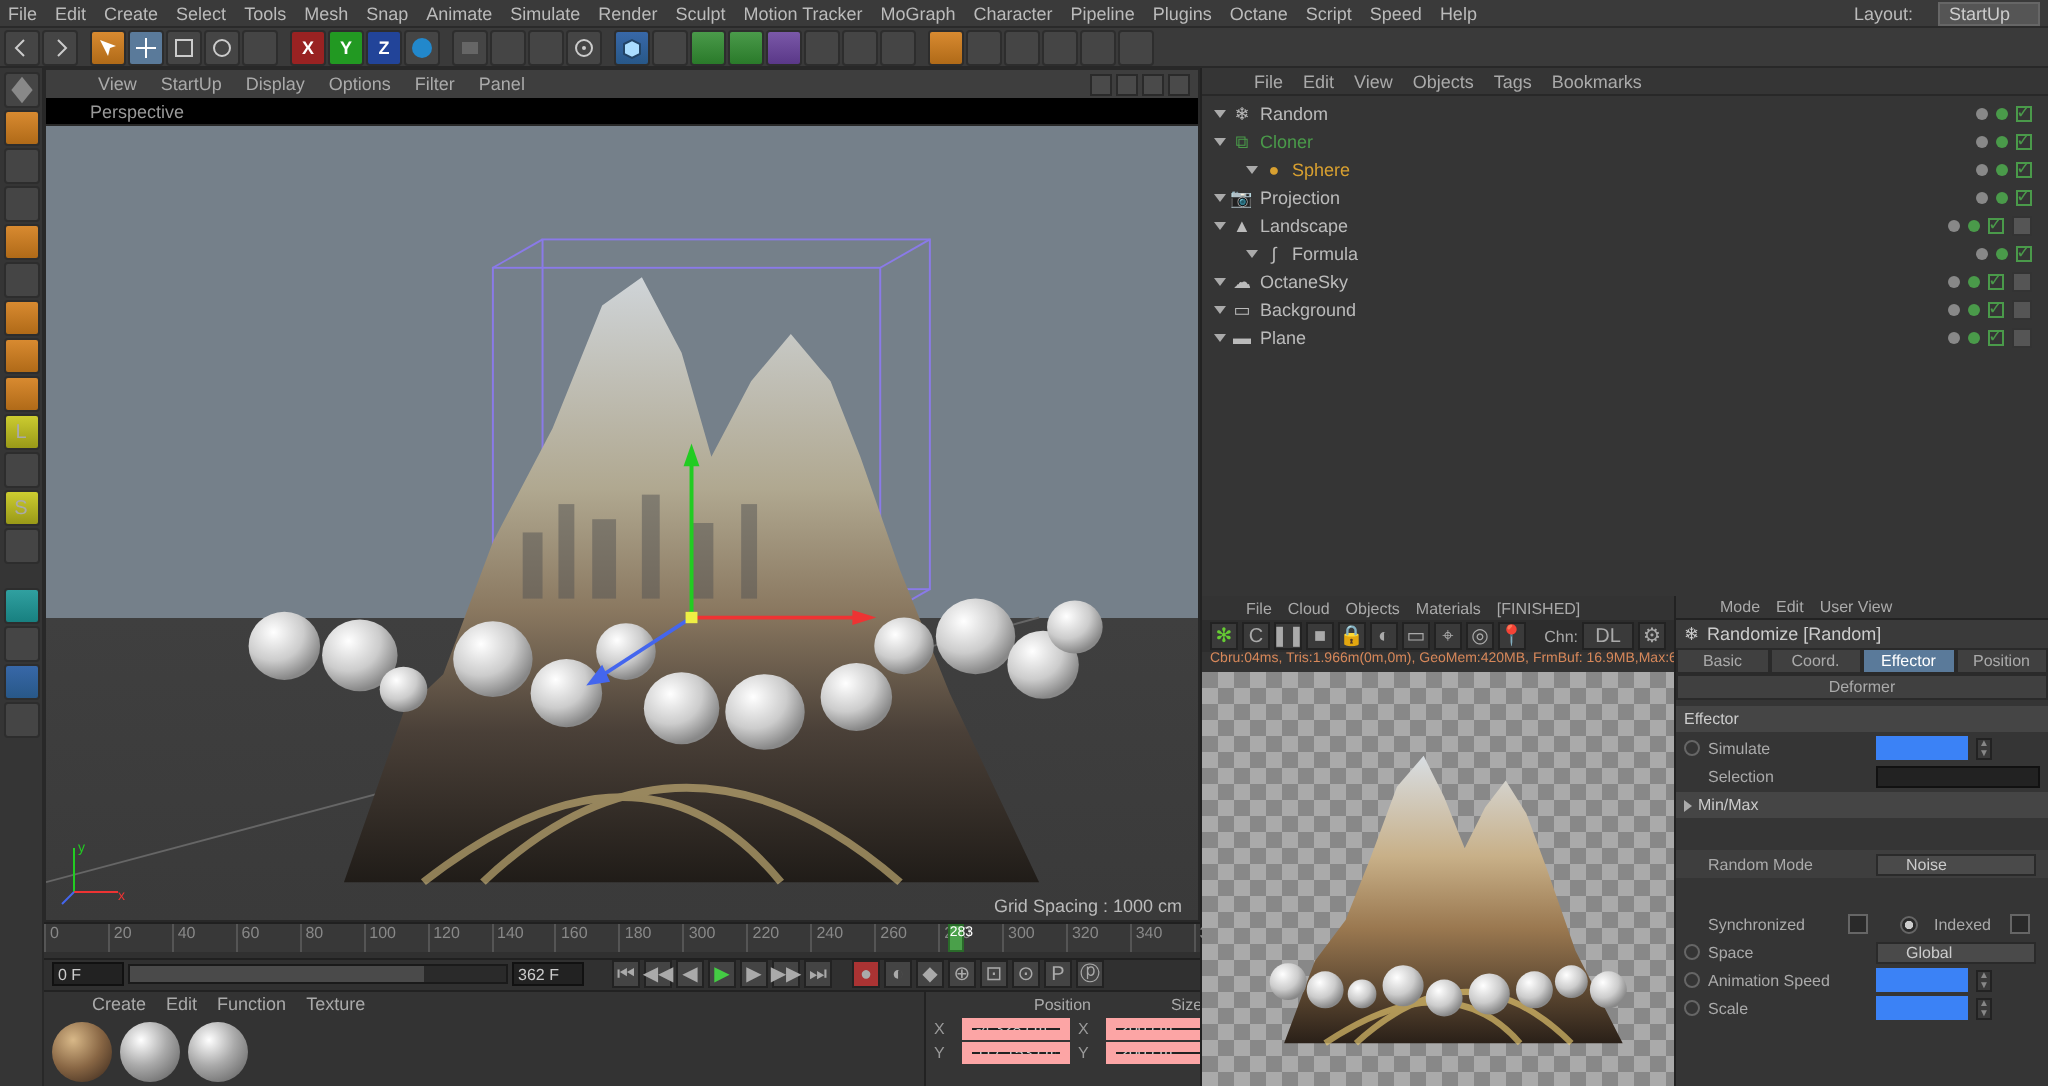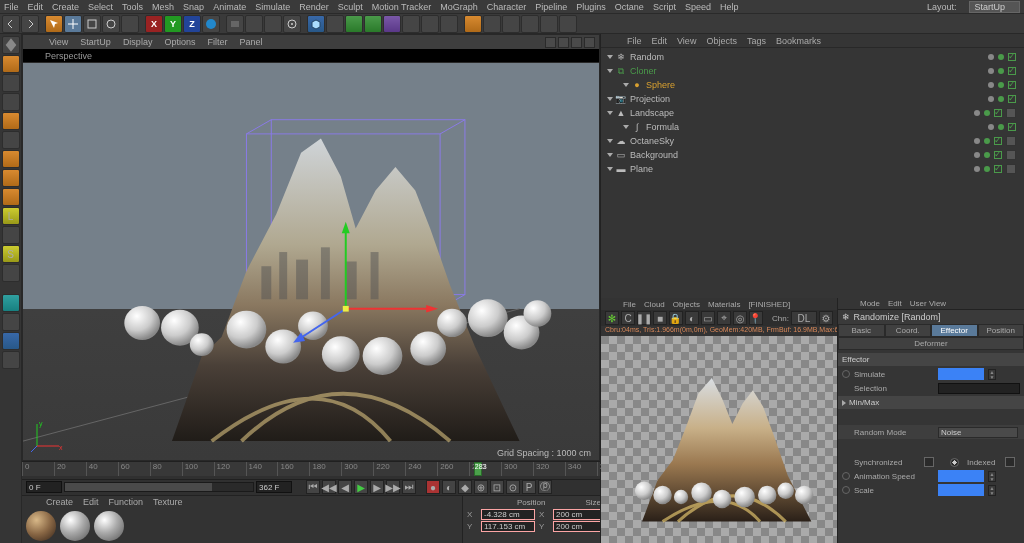--- a/index.html
+++ b/index.html
@@ -52,21 +52,21 @@
   
   .materials{height:48px;background:#333;border-top:1px solid #222;display:flex}
   .mat-panel{flex:0 0 440px;display:flex;flex-direction:column}
   .mat-menu{height:12px;display:flex;gap:10px;padding:0 4px;font-size:9px;color:#aaa;align-items:center}
   .mat-balls{flex:1;display:flex;align-items:center;gap:4px;padding:0 4px}
   .mat-ball{width:30px;height:30px;border-radius:50%;background:radial-gradient(circle at 35% 30%,#fff,#aaa 45%,#555)}
   .coord-panel{flex:1;background:#353535;border-left:1px solid #222;padding:2px 4px;font-size:8px}
   .coord-head{display:flex;gap:40px;color:#aaa;margin-bottom:2px}
   .coord-row{display:flex;gap:4px;align-items:center;margin-bottom:1px}
   .coord-row .lbl{width:10px;color:#999}
-  .coord-row .fld{background:#222;border:1px solid #fca5a5;color:#ccc;width:54px;height:11px;font-size:8px;padding:0 2px}
+  .coord-row .fld{background:#222;border:5px solid #fca5a5;color:#ccc;width:54px;height:11px;font-size:8px;padding:0 2px}
   
   .right{width:424px;display:flex;flex-direction:column;border-left:1px solid #222}
   .obj-panel{flex:0 0 264px;background:#353535;display:flex;flex-direction:column}
   .obj-menu{height:14px;display:flex;gap:10px;padding:0 6px;align-items:center;font-size:9px;color:#aaa;border-bottom:1px solid #282828}
   .obj-tree{flex:1;overflow:auto;padding:2px 0}
   .tree-row{display:flex;align-items:center;height:14px;padding-left:4px;font-size:9px;color:#bbb}
   .tree-row.cloner{color:#4a9a4a}
   .tree-row.sel{color:#d8a030}
   .tree-ico{width:12px;height:12px;margin-right:3px;display:flex;align-items:center;justify-content:center}
   .tag-zone{margin-left:auto;display:flex;gap:4px;padding-right:8px;align-items:center}
@@ -89,21 +89,21 @@
   .attr-title{height:14px;background:#3a3a3a;display:flex;align-items:center;gap:4px;padding:0 4px;font-size:9px;color:#ccc}
   .attr-tabs{display:flex;flex-wrap:wrap}
   .attr-tab{flex:1;min-width:40px;height:13px;background:#404040;border:1px solid #2a2a2a;font-size:8px;color:#aaa;display:flex;align-items:center;justify-content:center}
   .attr-tab.act{background:#5a7a9a;color:#fff}
   .attr-body{flex:1;padding:2px 4px;font-size:8px}
   .sect-head{background:#454545;color:#ccc;height:13px;display:flex;align-items:center;padding:0 4px;margin:1px -4px}
   .attr-row{display:flex;align-items:center;height:14px;gap:4px}
   .attr-row .lbl{flex:0 0 80px;color:#aaa}
   .attr-row .fld{background:#222;border:6px solid #3b82f6;color:#ccc;width:46px;height:11px;font-size:8px;padding:0 2px}
   .attr-row .fld.hl{background:#cccccc;color:#222}
-  .attr-row .dd{background:#4a4a4a;border:1px solid #2a2a2a;color:#ccc;width:80px;height:11px;font-size:8px;padding:0 2px}
+  .attr-row .dd{background:#4a4a4a;border:1px solid #2a2a2a;color:#ccc;width:80px;height:11px;font-size:8px;padding:0 14px}
   .attr-row .cb{width:10px;height:10px;border:1px solid #666;background:#2a2a2a}
   .attr-row .radio{width:9px;height:9px;border:1px solid #666;border-radius:50%;background:#2a2a2a;display:inline-block}
   .attr-row .radio.on{background:radial-gradient(circle,#ccc 0 40%,#2a2a2a 45%)}
   .spin{width:8px;height:11px;background:#3a3a3a;border:1px solid #222;display:flex;flex-direction:column}
   .spin div{flex:1;font-size:5px;color:#888;text-align:center;line-height:5px}
   .carrot{width:0;height:0;border-left:3px solid transparent;border-right:3px solid transparent;border-top:4px solid #aaa;margin-right:2px}
   .tri-r{display:inline-block;width:0;height:0;border-top:3px solid transparent;border-bottom:3px solid transparent;border-left:4px solid #aaa;margin-right:3px}
 </style>
 </head>
 <body>
@@ -649,20 +649,25 @@
             <span style="width:8px"></span>
             <span style="flex:0 0 66px">Synchronized</span>
             <span class="cb"></span>
             <span style="width:8px"></span>
             <span class="radio on"></span>
             <span style="margin-left:4px">Indexed</span>
             <span class="cb" style="margin-left:6px"></span>
           </div>
           <div class="attr-row">
             <span style="width:8px;height:8px;border:1px solid #666;border-radius:50%"></span>
+            <span class="lbl">Space</span>
+            <div class="dd">Global</div>
+          </div>
+          <div class="attr-row">
+            <span style="width:8px;height:8px;border:1px solid #666;border-radius:50%"></span>
             <span class="lbl">Animation Speed</span>
             <input class="fld hl" value="100 %" style="">
               <div class="spin">
                 <div>▲</div>
                 <div>▼</div>
               </div>
           </div>
           <div class="attr-row">
             <span style="width:8px;height:8px;border:1px solid #666;border-radius:50%"></span>
             <span class="lbl">Scale</span>

